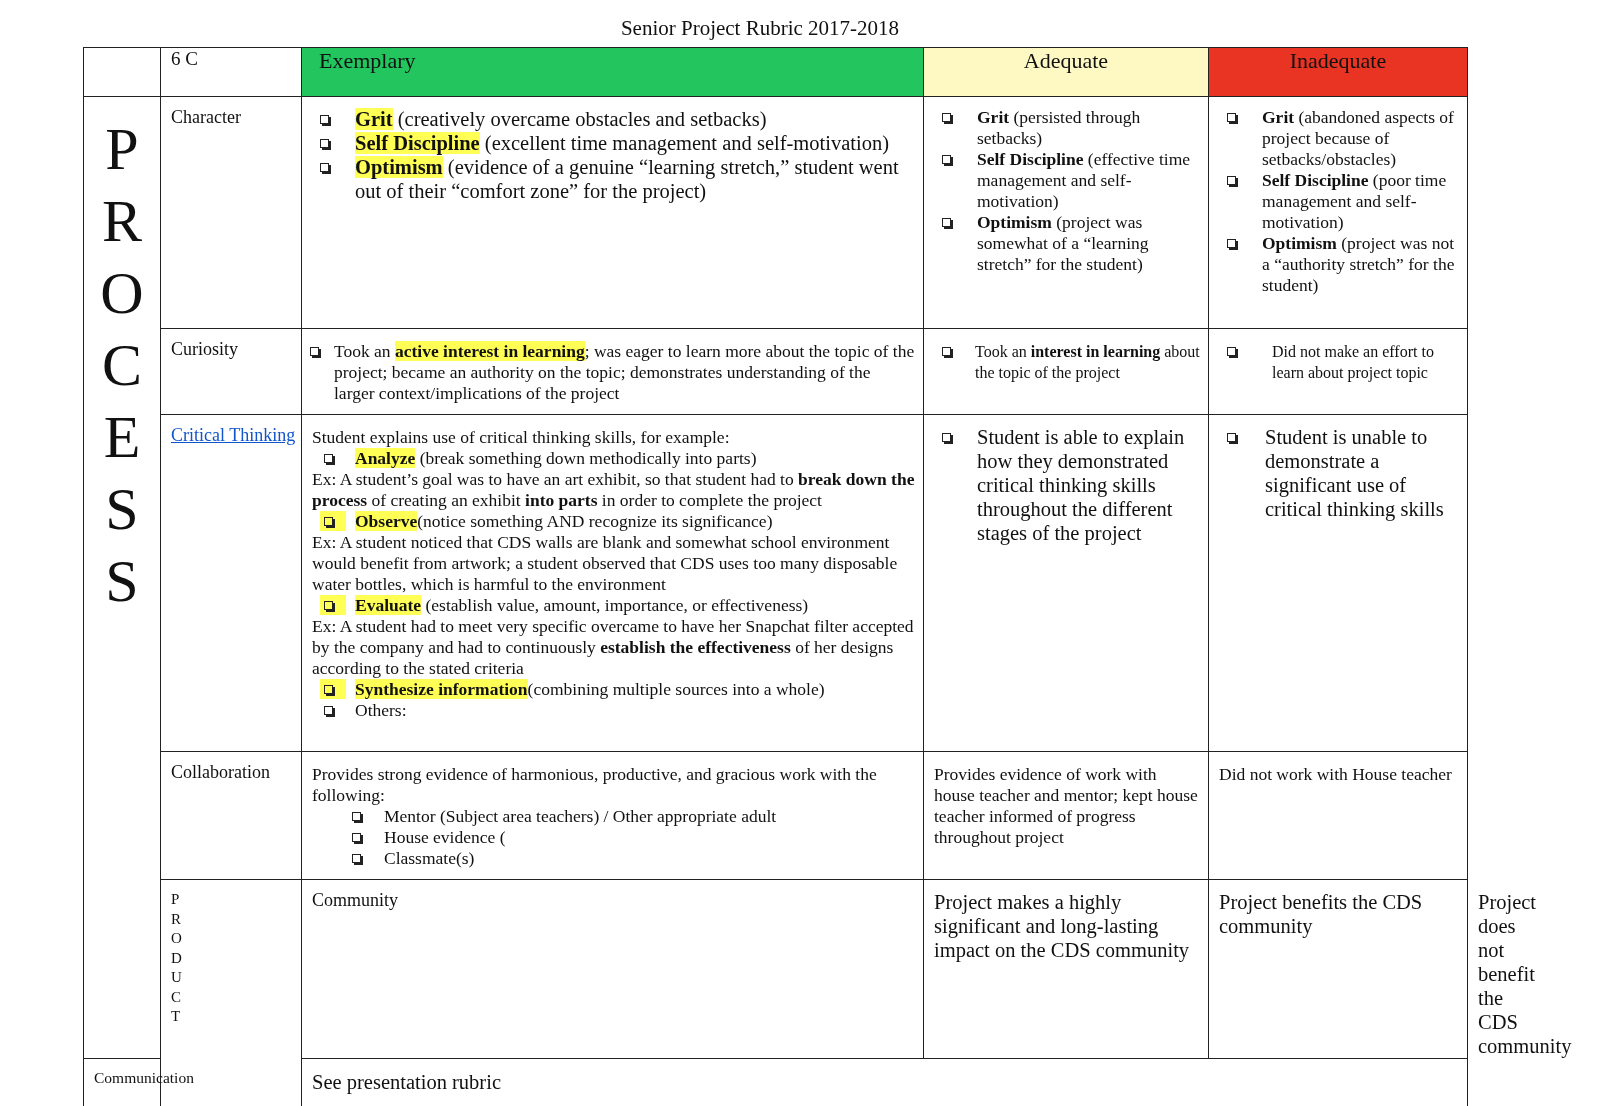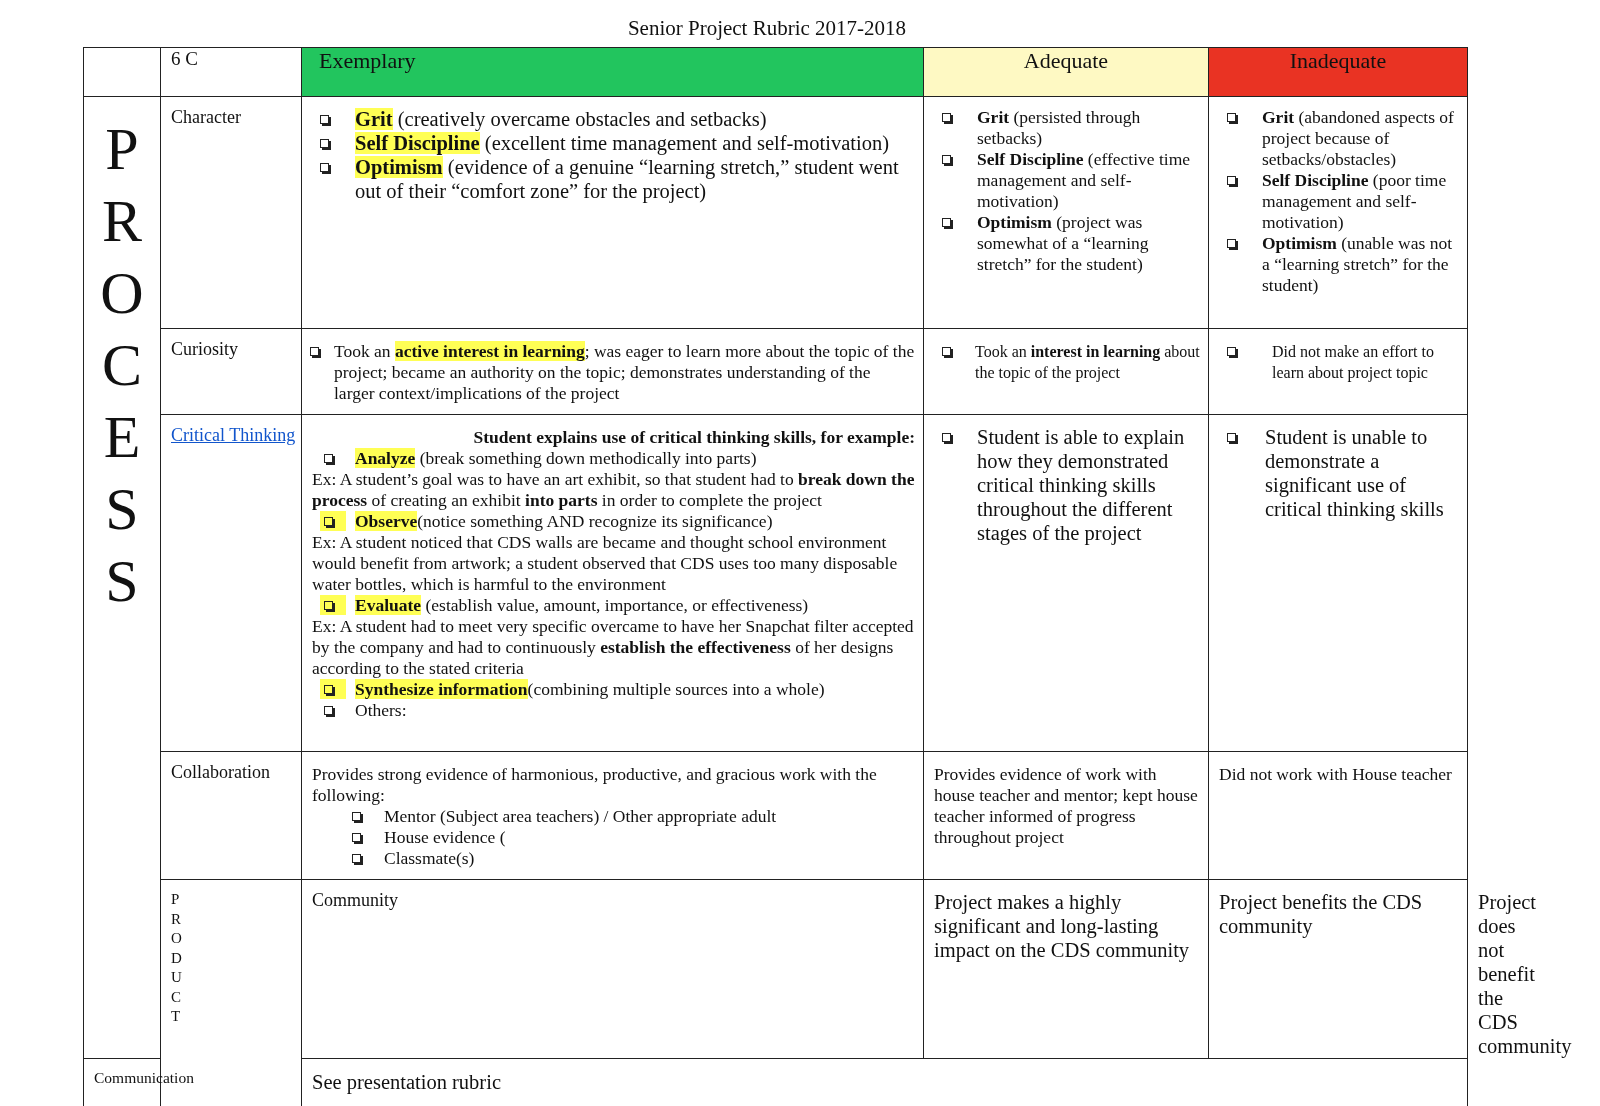--- a/index.html
+++ b/index.html
@@ -2,21 +2,21 @@
 <html><head>
 <meta charset="utf-8">
 <style>
   html, body { margin: 0; padding: 0; background: #ffffff; }
   body {
     width: 1600px; height: 1106px; position: relative; overflow: hidden;
     font-family: "DejaVu Serif", "Liberation Serif", serif; color: #111;
   }
   .title {
     position: absolute; left: 0; top: 16px; width: 1520px; text-align: center;
-    font-family: "Liberation Serif", serif; font-size: 21px; padding-left: 7px;
+    font-family: "Liberation Serif", serif; font-size: 21px;
   }
   table.rubric {
     position: absolute; left: 83px; top: 47px; width: 1384px; height: 992px;
     border-collapse: collapse; table-layout: fixed;
     font-family: "Liberation Serif", serif;
   }
   table.rubric td {
     border: 1.5px solid #222; vertical-align: top; padding: 0;
   }
   col.c0 { width: 77px; } col.c1 { width: 141px; } col.c2 { width: 622px; }
@@ -54,21 +54,21 @@
   
   .cur { font-size: 17.5px; line-height: 21px; padding: 12px 8px 0 8px !important; }
   .cur li { padding-left: 24px; }
   .cur li .box { position: absolute; left: 0; top: 6px; }
   .cur-ad, .cur-in { font-size: 16px; line-height: 21px; padding: 12px 8px 0 16px !important; }
   .cur-ad li, .cur-in li { padding-left: 35px; }
   .cur-ad li .box, .cur-in li .box { position: absolute; left: 2px; top: 6px; }
   .cur-in li { padding-left: 47px; }
   
   .ct { font-size: 17.5px; line-height: 21px; padding: 12px 8px 0 10px !important; }
-  .ct .lead { font-weight: bold; text-align: right; }
+  .ct .lead { font-weight: normal; }
   .ct .item { position: relative; padding-left: 43px; }
   .ct .item .bx { position: absolute; left: 8px; top: 0; width: 30px; height: 20px; }
   .ct .item .bx .box { position: absolute; left: 4px; top: 6px; }
   .ct .item.hlbox .bx { background: #ffff55; width: 26px; }
   .ct-ad, .ct-in { font-size: 20.5px; line-height: 24px; padding: 10px 8px 0 16px !important; }
   .ct-ad li, .ct-in li { padding-left: 37px; }
   .ct-ad li .box, .ct-in li .box { position: absolute; left: 2px; top: 8px; }
   .ct-in li { padding-left: 40px; }
   
   .col { font-size: 17.5px; line-height: 21px; padding: 12px 8px 0 10px !important; }
@@ -125,21 +125,21 @@
       <ul class="chk">
         <li><span class="box"></span><b>Grit</b><span> (persisted through setbacks)</span></li>
         <li><span class="box"></span><b>Self Discipline</b><span> (effective time management and self-motivation)</span></li>
         <li><span class="box"></span><b>Optimism</b><span> (project was somewhat of a “learning stretch” for the student)</span></li>
       </ul>
     </td>
     <td class="char-in">
       <ul class="chk">
         <li><span class="box"></span><b>Grit</b><span> (abandoned aspects of project because of setbacks/obstacles)</span></li>
         <li><span class="box"></span><b>Self Discipline</b><span> (poor time management and self-motivation)</span></li>
-        <li><span class="box"></span><b>Optimism</b><span> (unable was not a “learning stretch” for the student)</span></li>
+        <li><span class="box"></span><b>Optimism</b><span> (project was not a “authority stretch” for the student)</span></li>
       </ul>
     </td>
   </tr>
 
   <tr style="height:86px">
     <td class="cat">Curiosity</td>
     <td class="cur">
       <ul class="chk">
             <li><span class="box"></span><span>Took an </span><b class="hl">active interest in learning</b><span>; was eager to learn more about the topic of the project; became an authority on the topic; demonstrates understanding of the larger context/implications of the project</span></li>
           </ul>
@@ -162,21 +162,21 @@
     </td>
     <td class="ct">
       <div class="lead">Student explains use of critical thinking skills, for example:</div>
       <div class="item"><span class="bx">
               <span class="box"></span>
             </span><b class="hl">Analyze</b><span> (break something down methodically into parts)</span></div>
       <div><span>Ex: A student’s goal was to have an art exhibit, so that student had to </span><b>break down the process</b><span> of creating an exhibit </span><b>into parts</b><span> in order to complete the project</span></div>
       <div class="item hlbox"><span class="bx">
               <span class="box"></span>
             </span><b class="hl">Observe</b><span>(notice something AND recognize its significance)</span></div>
-      <div>Ex: A student noticed that CDS walls are became and thought school environment would benefit from artwork; a student observed that CDS uses too many disposable water bottles, which is harmful to the environment</div>
+      <div>Ex: A student noticed that CDS walls are blank and somewhat school environment would benefit from artwork; a student observed that CDS uses too many disposable water bottles, which is harmful to the environment</div>
       <div class="item hlbox"><span class="bx">
               <span class="box"></span>
             </span><b class="hl">Evaluate</b><span> (establish value, amount, importance, or effectiveness)</span></div>
       <div><span>Ex: A student had to meet very specific overcame to have her Snapchat filter accepted by the company and had to continuously </span><b>establish the effectiveness</b><span> of her designs according to the stated criteria</span></div>
       <div class="item hlbox"><span class="bx">
               <span class="box"></span>
             </span><b class="hl">Synthesize information</b><span>(combining multiple sources into a whole)</span></div>
       <div class="item"><span class="bx">
               <span class="box"></span>
             </span><span>Others:</span></div>

